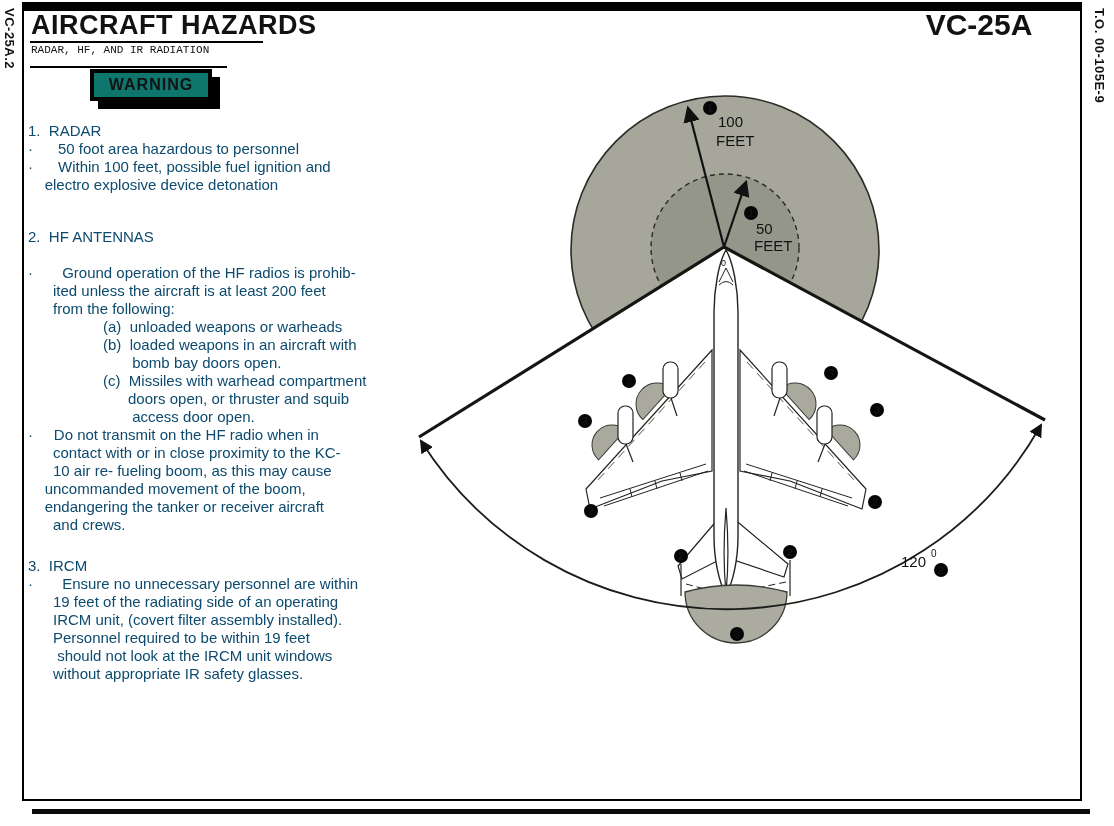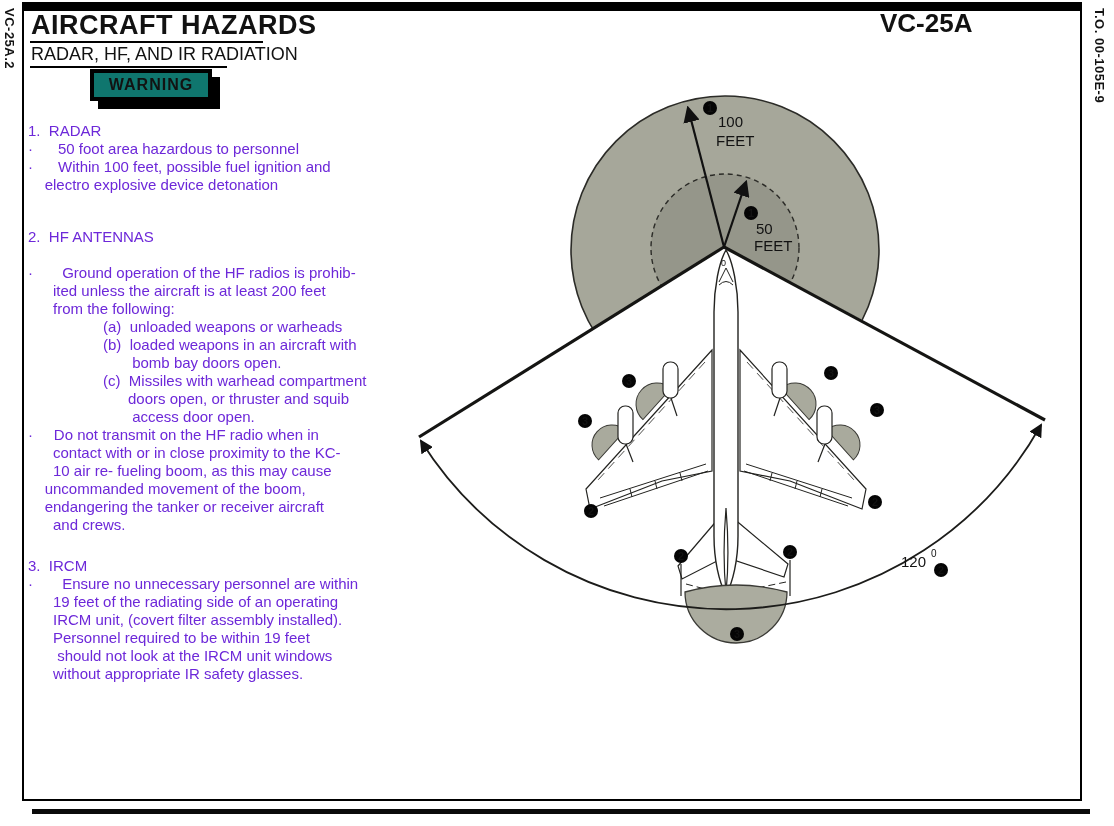--- a/index.html
+++ b/index.html
@@ -13,32 +13,32 @@
   }
   .bottom-bar { position:absolute; left:32px; top:809px; width:1058px; height:5px; background:#0a0a0a; }
   .vtext {
     position:absolute; writing-mode:vertical-rl; font-weight:bold; font-size:13px;
     letter-spacing:0.5px; white-space:nowrap;
   }
   .vtext.left  { left:2px;  top:8px; }
   .vtext.right { left:1092px; top:8px; }
   .doc-title { position:absolute; left:31px; top:10px; font-size:27px; font-weight:bold; letter-spacing:0.5px; }
   .rule-title { position:absolute; left:30px; top:41px; width:233px; height:2px; background:#000; }
-  .doc-subtitle { position:absolute; left:31px; top:44px; font-size:18px; }
+  .doc-subtitle { position:absolute; left:31px; top:44px; font-size:11px;font-family:Liberation Mono, monospace; }
   .rule-subtitle { position:absolute; left:30px; top:66px; width:197px; height:2px; background:#000; }
-  .model { position:absolute; left:880px; top:8px; width:198px; text-align:left; font-size:26px; font-weight:bold; }
+  .model { position:absolute; left:880px; top:8px; width:198px; text-align:center; font-size:30px; font-weight:bold; }
   .warnbox {
     position:absolute; left:90px; top:69px; width:122px; height:32px; box-sizing:border-box;
     border:4px solid #000; background:#0f766e; box-shadow:8px 8px 0 0 #000;
     display:flex; align-items:center; justify-content:center;
     font-size:16px; font-weight:bold; letter-spacing:1px;
   }
   .textcol {
     position:absolute; left:28px; font-size:15px; line-height:18px; white-space:pre;
-    color:#6d28d9;
+    color:#0c4a6e;
   }
   .sec-radar { top:122px; }
   .sec-hf    { top:228px; }
   .sec-ircm  { top:532px;margin-top:25px; }
   .diagram-svg { position:absolute; left:390px; top:84px; }
   svg text { font-family:"Liberation Sans", sans-serif; fill:#121212; }
 </style>
 </head>
 <body>
 

